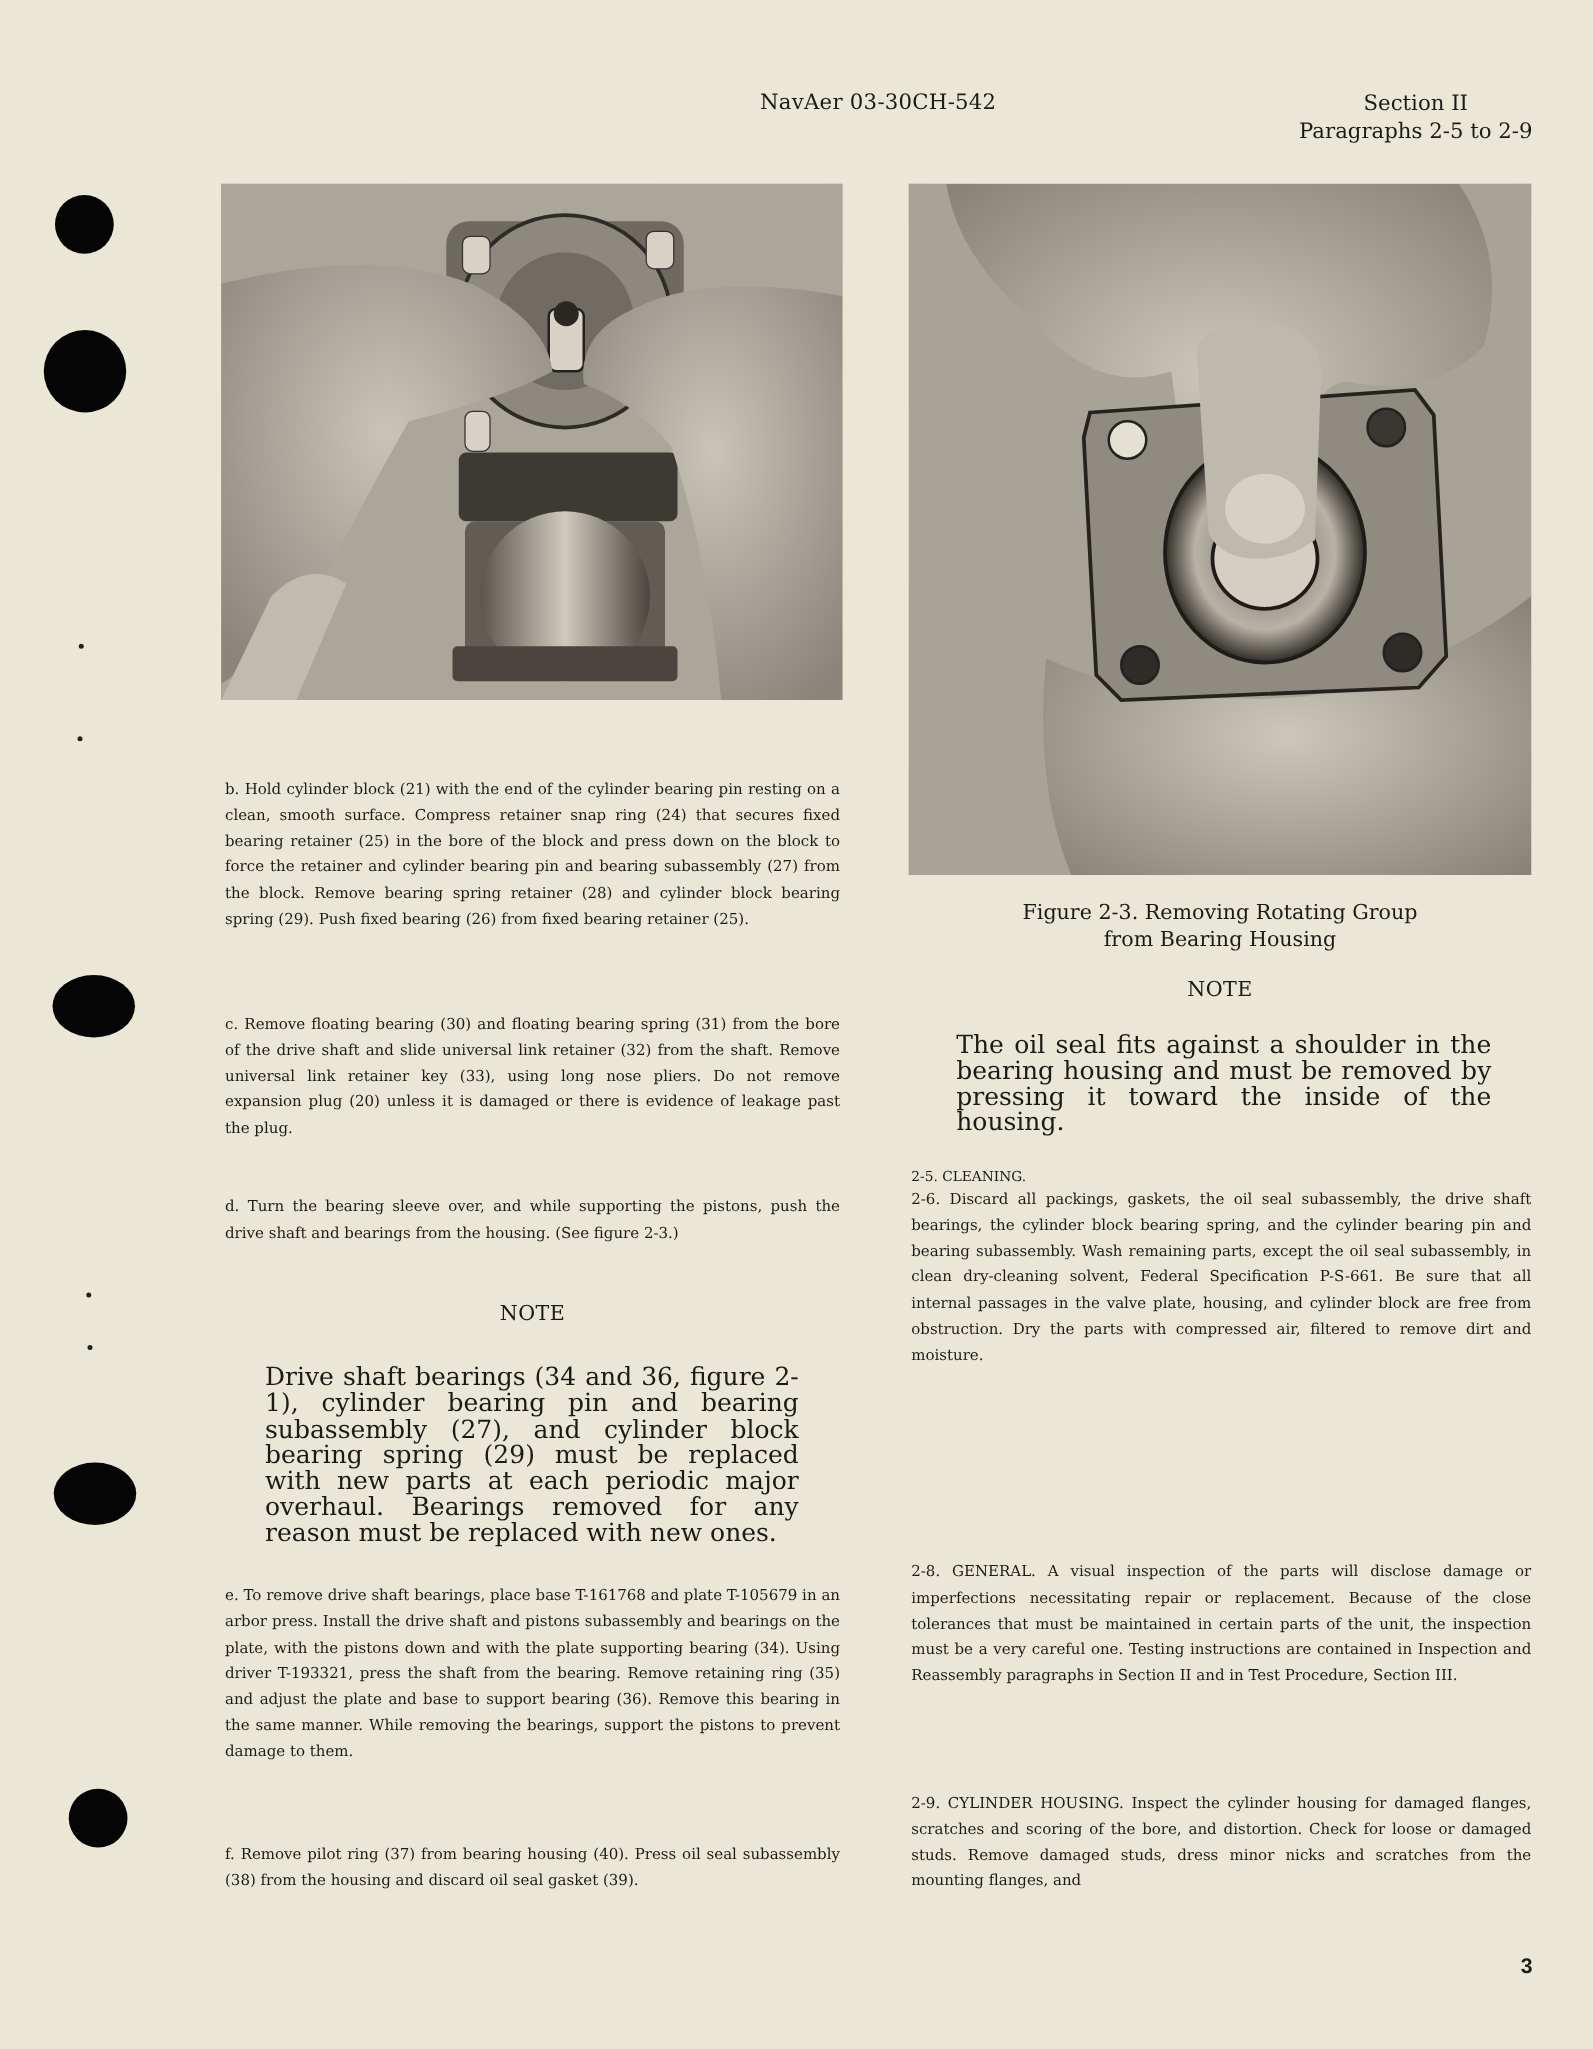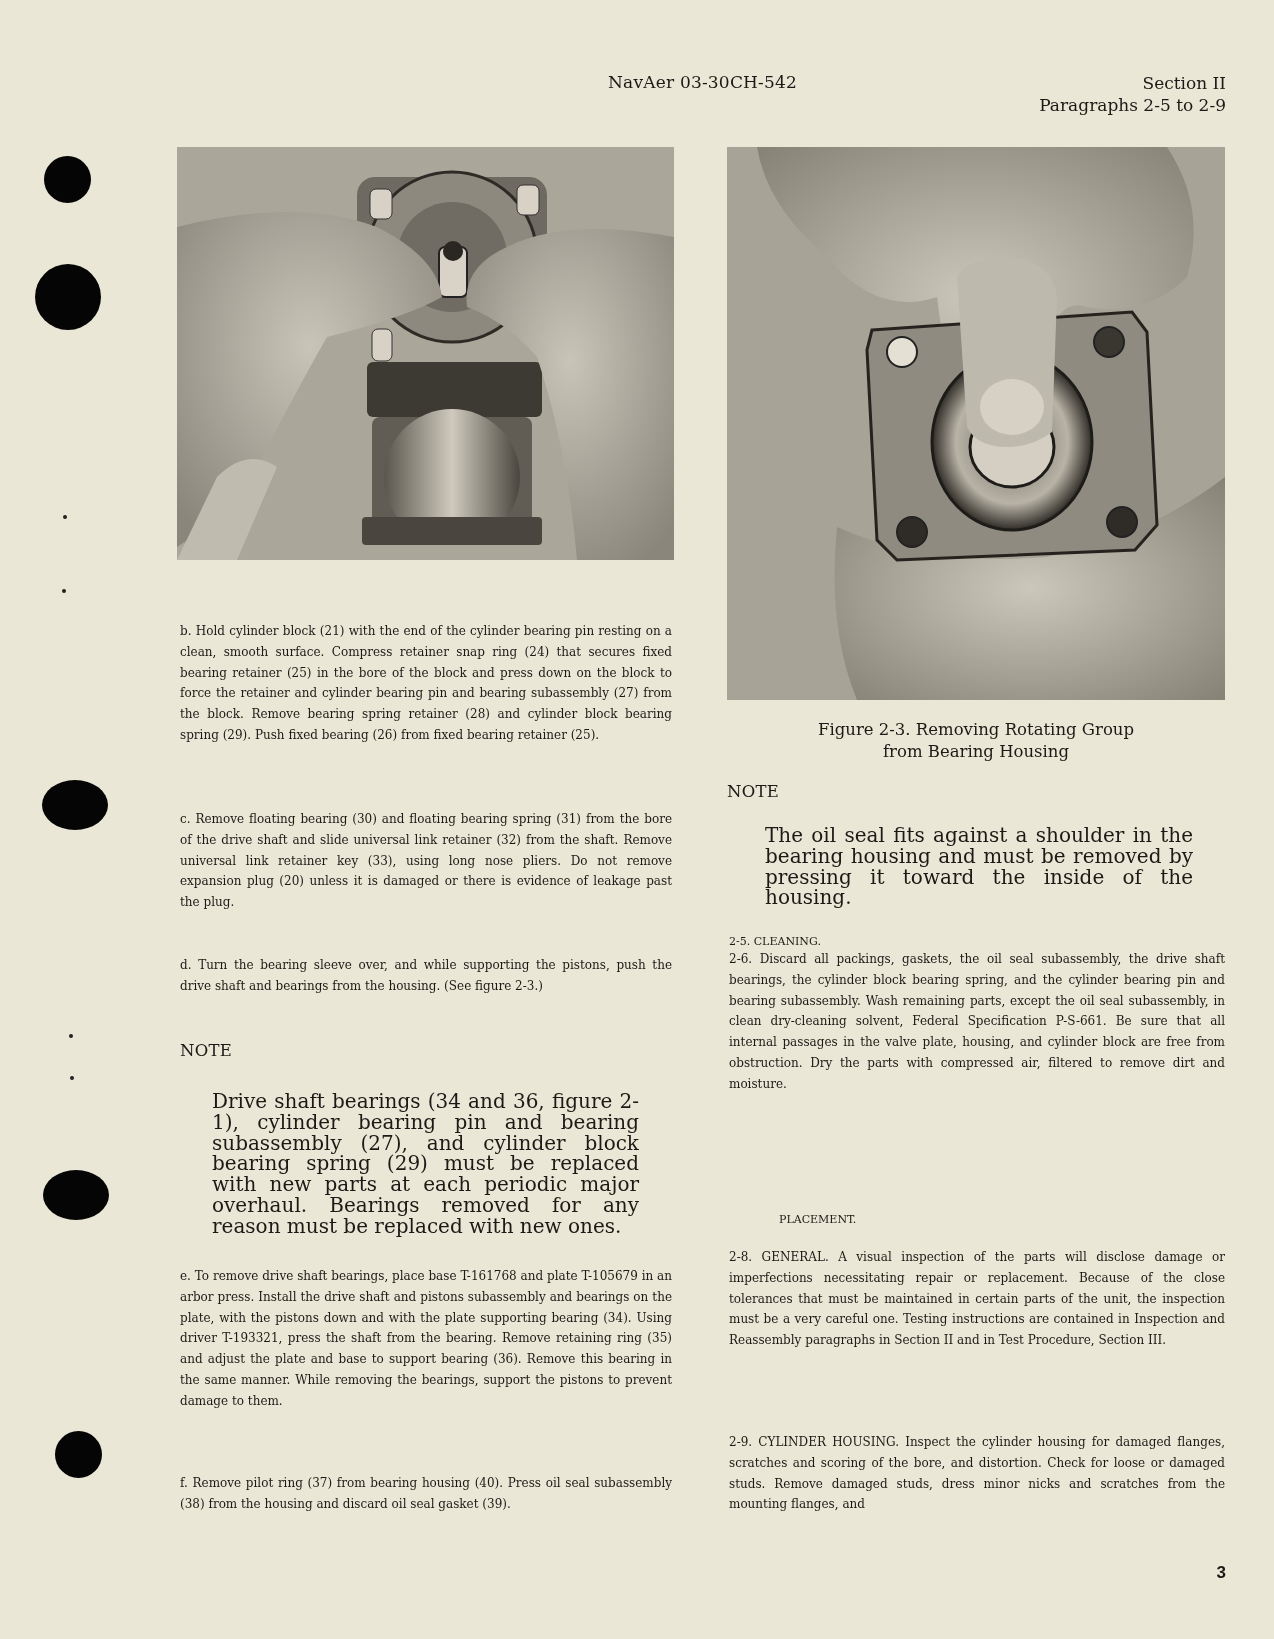--- a/index.html
+++ b/index.html
@@ -10,39 +10,39 @@
     color: #1c1a16;
   }
   .page { position: absolute; inset: 0; }
 
   
   .hole { position: absolute; background: #050505; border-radius: 50%; }
   .speck { position: absolute; background: #222; border-radius: 50%; width: 4px; height: 4px; }
 
   
   .hdr-left { position: absolute; left: 608px; top: 72px; font-size: 17px; letter-spacing: 0.2px; }
-  .hdr-right { position: absolute; right: 48px; top: 72px; text-align: right; font-size: 17px; line-height: 22px; }
+  .hdr-right { position: absolute; right: 48px; top: 72px; text-align: center; font-size: 17px; line-height: 22px; }
 
   
   .figure {
     position: absolute; overflow: hidden;
     background: radial-gradient(ellipse at 50% 45%, #b5b1a6 0%, #a6a296 55%, #8f8b80 100%);
   }
   .fig1 { left: 177px; top: 147px; width: 497px; height: 413px; }
   .fig2 { left: 727px; top: 147px; width: 498px; height: 553px; }
   .fig-caption { position: absolute; text-align: center; font-size: 16.5px; line-height: 22px; }
   .cap1 { left: 177px; width: 497px; top: 574px; }
   .cap2 { left: 727px; width: 498px; top: 719px; }
 
   
   .col { position: absolute; font-size: 12px; line-height: 20.8px; text-align: justify; }
   .col-left { left: 180px; width: 492px; }
   .col-right { left: 729px; width: 496px; }
   .para { margin: 0; }
-  .note-head { position: absolute; font-size: 16.5px; text-align: left; letter-spacing: 0.3px; }
+  .note-head { position: absolute; font-size: 16.5px; text-align: center; letter-spacing: 0.3px; }
   .note-body { position: absolute; font-size: 20px; line-height: 20.8px; text-align: justify; }
   .section-head { position: absolute; font-size: 11px; line-height: 20.8px; margin-top: 25px; }
   .page-num { position: absolute; right: 48px; top: 1563px; font-size: 17px; font-weight: bold; font-family: "Liberation Sans", sans-serif; }
 </style>
 </head>
 <body>
 
 <div class="page">
 
   <div class="hole" style="left:44px;top:156px;width:47px;height:47px;"></div>
@@ -144,20 +144,19 @@
   <p class="col col-left para" style="top:1473px;">f. Remove pilot ring (37) from bearing housing (40). Press oil seal subassembly (38) from the housing and discard oil seal gasket (39).</p>
 
   <div class="note-head" style="left:727px;width:498px;top:782px;">NOTE</div>
   <p class="note-body" style="left:765px;width:428px;top:825px;margin:0;">The oil seal fits against a shoulder in the bearing housing and must be removed by pressing it toward the inside of the housing.</p>
 
   <div class="section-head" style="left:729px;top:907px;">2-5. CLEANING.</div>
 
   <p class="col col-right para" style="top:949px;">2-6. Discard all packings, gaskets, the oil seal subassembly, the drive shaft bearings, the cylinder block bearing spring, and the cylinder bearing pin and bearing subassembly. Wash remaining parts, except the oil seal subassembly, in clean dry-cleaning solvent, Federal Specification P-S-661. Be sure that all internal passages in the valve plate, housing, and cylinder block are free from obstruction. Dry the parts with compressed air, filtered to remove dirt and moisture.</p>
 
   <div class="section-head" style="left:729px;top:1185px;">
-    <div style="padding-left:50px;">PLACEMENT.</div>
   </div>
 
   <p class="col col-right para" style="top:1247px;">2-8. GENERAL. A visual inspection of the parts will disclose damage or imperfections necessitating repair or replacement. Because of the close tolerances that must be maintained in certain parts of the unit, the inspection must be a very careful one. Testing instructions are contained in Inspection and Reassembly paragraphs in Section II and in Test Procedure, Section III.</p>
   <p class="col col-right para" style="top:1432px;">2-9. CYLINDER HOUSING. Inspect the cylinder housing for damaged flanges, scratches and scoring of the bore, and distortion. Check for loose or damaged studs. Remove damaged studs, dress minor nicks and scratches from the mounting flanges, and</p>
 
   <div class="page-num">3</div>
 </div>
 
 </body></html>

